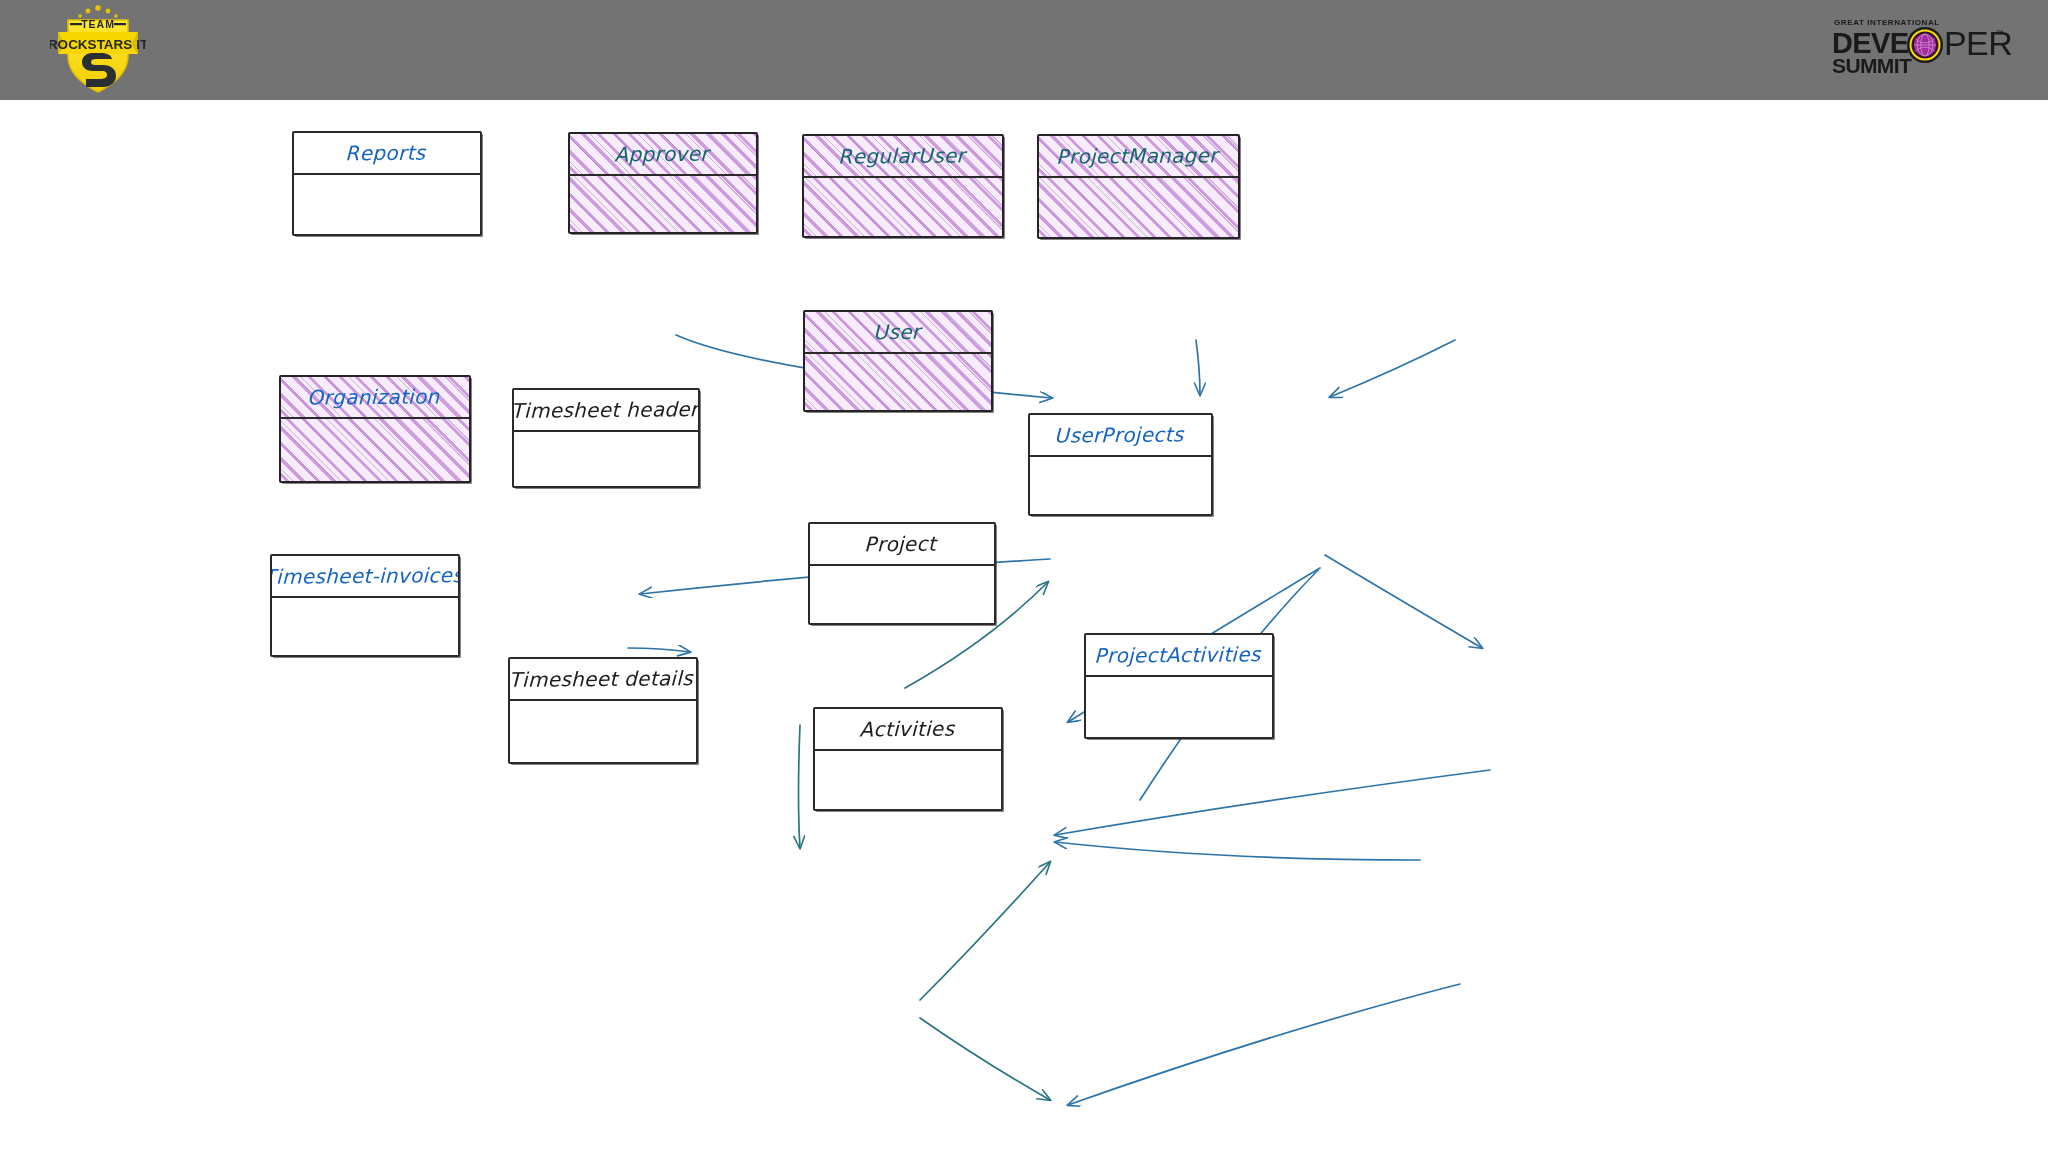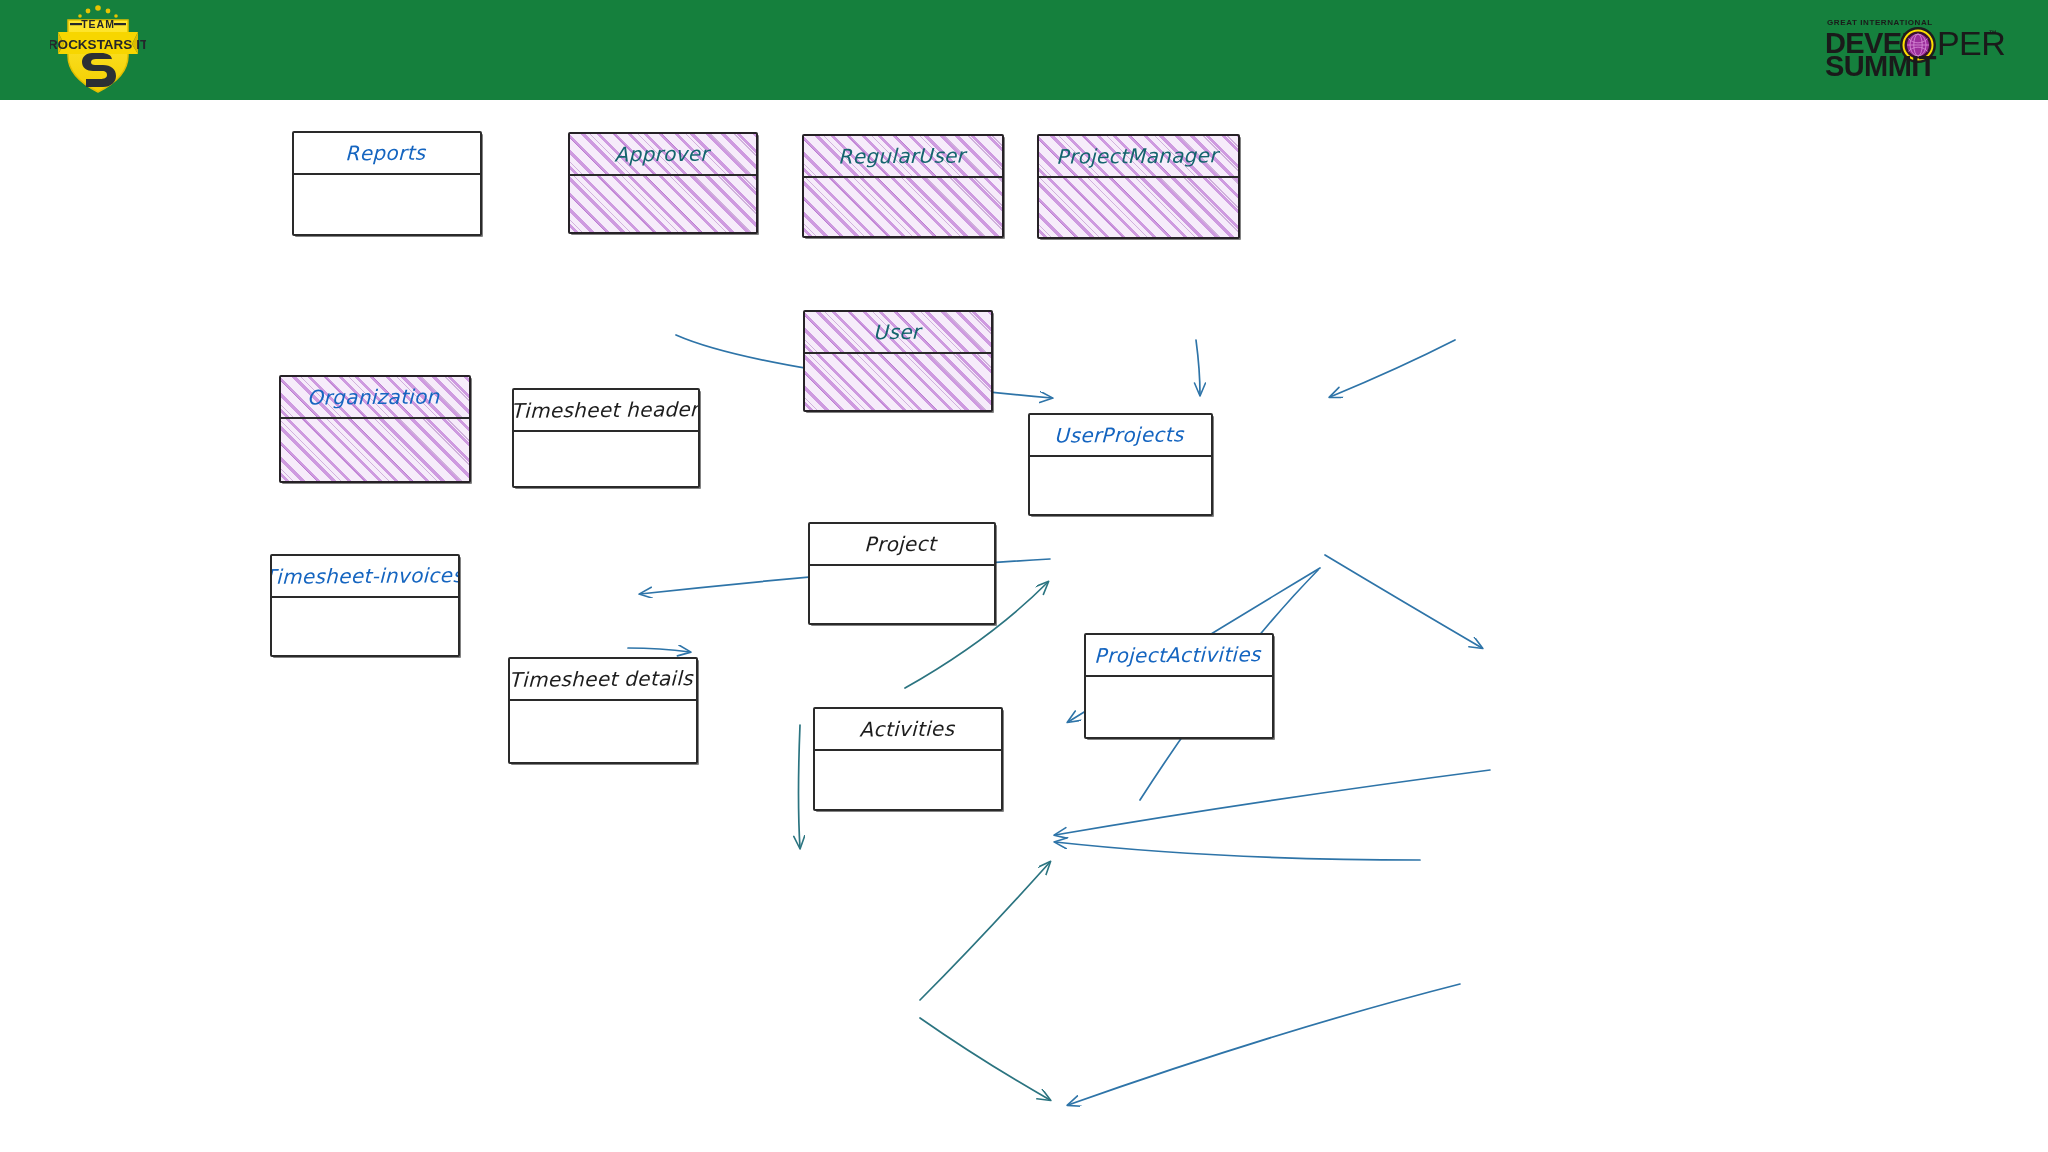--- a/index.html
+++ b/index.html
@@ -8,56 +8,56 @@
     width:2048px;height:1152px;
     background:#ffffff;
     font-family:"Liberation Sans",sans-serif;
     overflow:hidden;
     position:relative;
   }
 
   
   #header{
     position:absolute;left:0;top:0;width:2048px;height:100px;
-    background:#15803d;
+    background:#737373;
     display:flex;align-items:center;justify-content:center;
   }
   #slide-title{
     font-size:44px;font-weight:400;color:#1a1a1a;
     font-family:"Liberation Sans",sans-serif;
     letter-spacing:0px;white-space:nowrap;
   }
 
   
   #logo-left{
     position:absolute;left:50px;top:4px;width:96px;height:92px;
   }
 
   
   #logo-right{
-    position:absolute;right:45px;top:18px;width:190px;height:62px;
+    position:absolute;right:38px;top:18px;width:190px;height:62px;
     color:#1a1a1a;
   }
   #gids-top{
     font-size:8px;font-weight:700;letter-spacing:.6px;
     line-height:9px;margin-left:14px;
   }
   #gids-main{position:relative;height:48px;margin-top:1px;}
   #gids-devel{
     position:absolute;left:12px;top:0px;
     font-size:29px;font-weight:800;letter-spacing:-.6px;line-height:30px;
     font-family:"Liberation Sans",sans-serif;
   }
   #gids-per{
     position:absolute;left:124px;top:0px;
     font-size:34px;font-weight:400;letter-spacing:-.6px;line-height:30px;
   }
   #gids-summit{
     position:absolute;left:12px;top:23px;
-    font-size:29px;font-weight:800;letter-spacing:-.6px;line-height:30px;
+    font-size:21px;font-weight:800;letter-spacing:-.6px;line-height:30px;
   }
   #gids-tm{
     position:absolute;left:176px;top:1px;font-size:8px;font-weight:700;
   }
   #gids-globe{
     position:absolute;left:86px;top:-2px;width:38px;height:38px;
   }
 
   
   #canvas{position:absolute;left:0;top:100px;width:2048px;height:1052px;}

